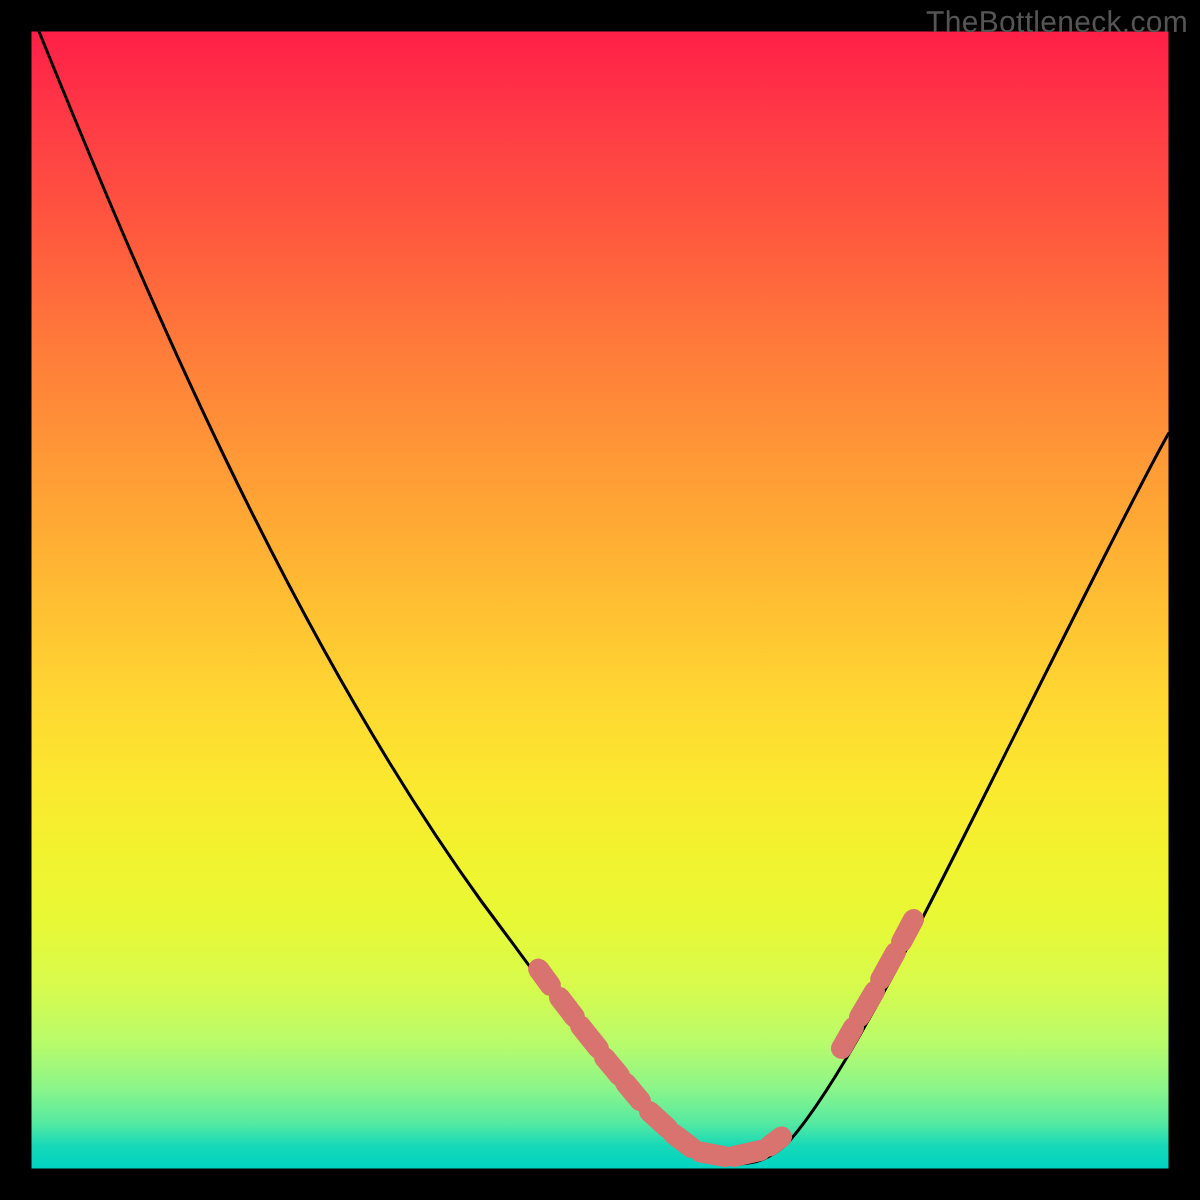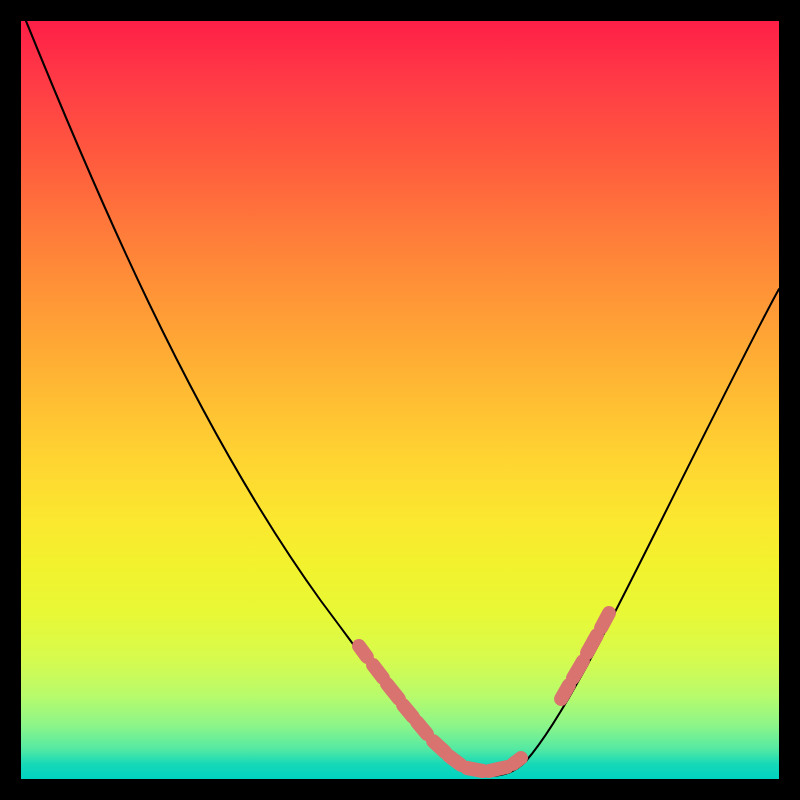--- a/index.html
+++ b/index.html
@@ -110,13 +110,14 @@
       <g>
         <line class="dash-overlay" x1="540" y1="678" x2="548" y2="664"></line>
         <line class="dash-overlay" x1="552" y1="657" x2="562" y2="640"></line>
         <line class="dash-overlay" x1="566" y1="632" x2="576" y2="614"></line>
         <line class="dash-overlay" x1="580" y1="607" x2="588" y2="592"></line>
       </g>
 
     </svg>
   </div>
 
+  <div class="watermark">TheBottleneck.com</div>
 </div>
 
 </body></html>

